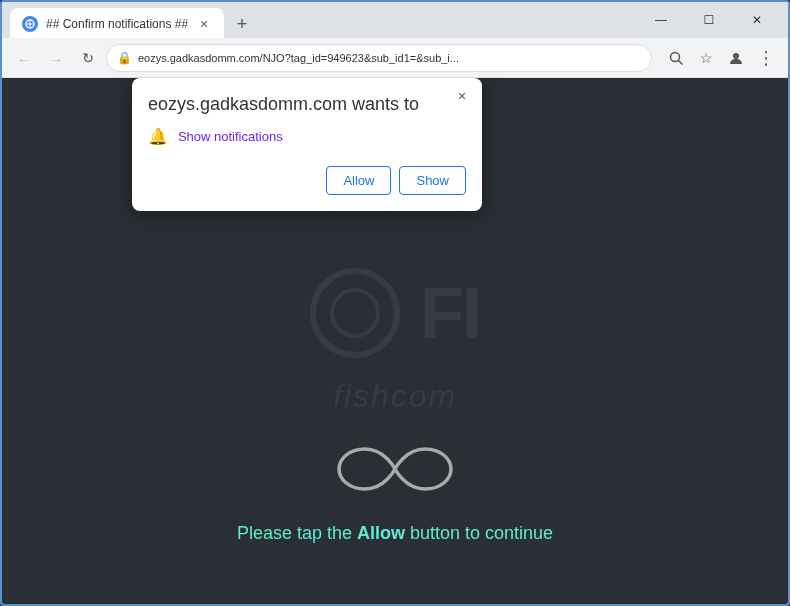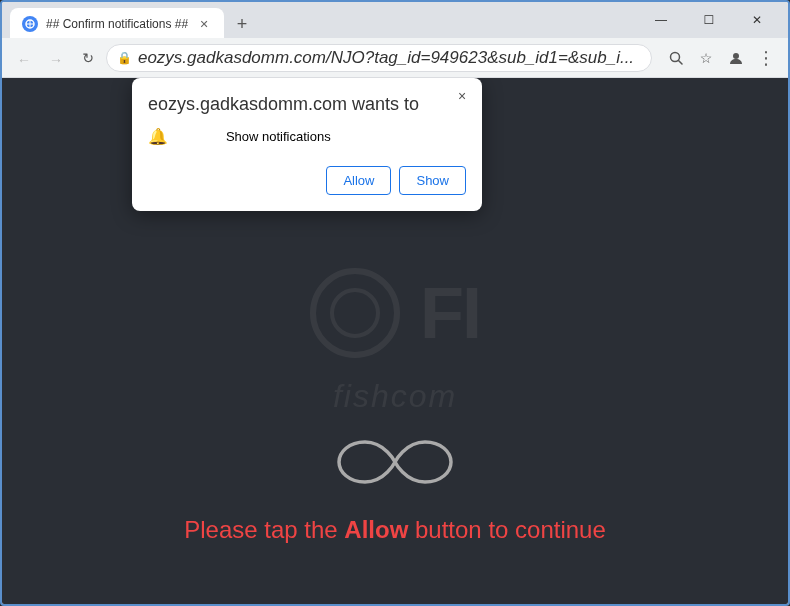--- a/index.html
+++ b/index.html
@@ -160,27 +160,26 @@
       gap: 6px;
       border: 1px solid #dadce0;
     }
 
     .lock-icon {
       font-size: 12px;
       color: #555;
     }
 
     .address-text {
-      font-size: 17px;
+      font-size: 11px;
       color: #333;
       flex: 1;
       white-space: nowrap;
       overflow: hidden;
       text-overflow: ellipsis;
-      font-style: italic;
     }
 
     .address-actions {
       display: flex;
       gap: 2px;
       align-items: center;
       margin-left: 6px;
     }
 
     .addr-icon-btn {
@@ -277,22 +276,22 @@
       bottom: 60px;
       width: 100%;
     }
 
     .infinity-symbol svg {
       width: 120px;
       height: 60px;
     }
 
     .instruction-text {
-      font-size: 24px;
-      color: #ef4444;
+      font-size: 18px;
+      color: #5eead4;
     }
 
     .instruction-text strong {
       font-weight: 700;
     }
 
     
     .notification-popup {
       position: absolute;
       top: 0;
@@ -334,22 +333,21 @@
       margin-bottom: 20px;
     }
 
     .bell-icon {
       font-size: 16px;
       color: #444;
     }
 
     .popup-notification-label {
       font-size: 13px;
-      color: #000000;
-      margin-left: 48px;
+      color: #6d28d9;
     }
 
     .popup-buttons {
       display: flex;
       justify-content: flex-end;
       gap: 8px;
     }
 
     .popup-btn {
       padding: 6px 16px;

